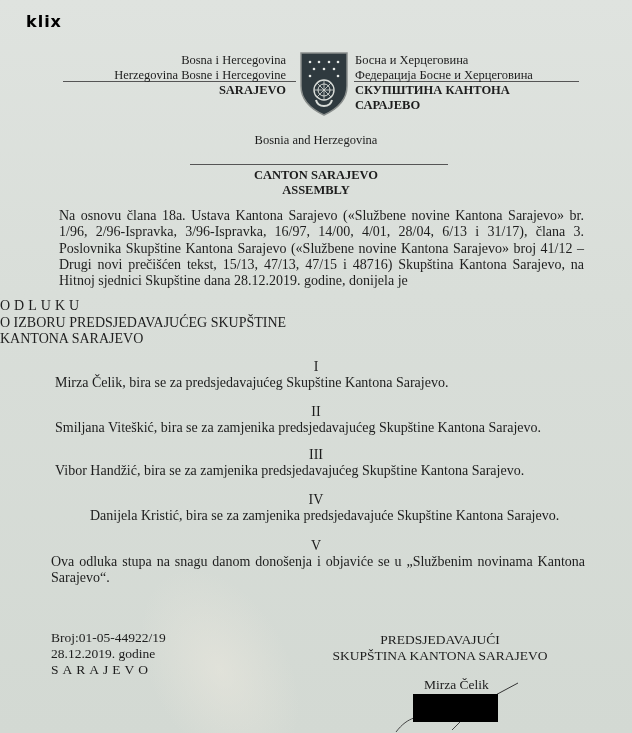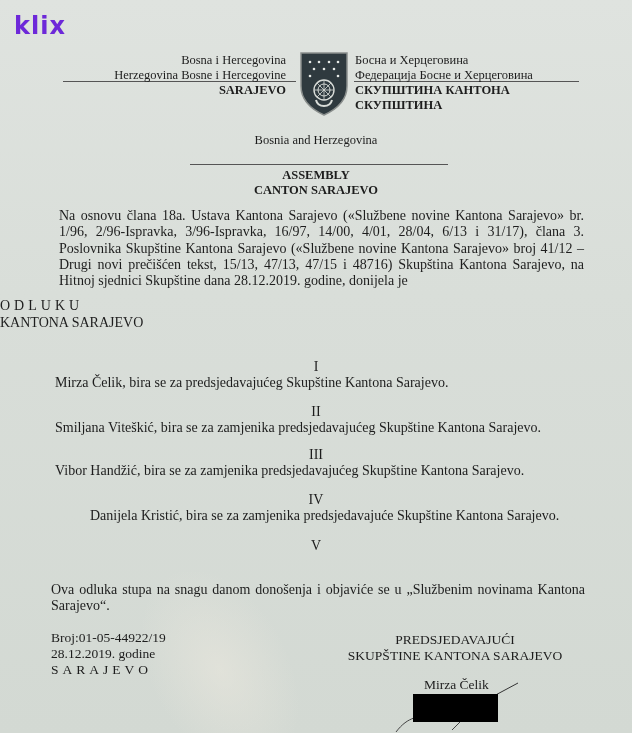--- a/index.html
+++ b/index.html
@@ -20,27 +20,27 @@
       left: 150px;
       top: 560px;
       width: 140px;
       height: 220px;
       background: radial-gradient(ellipse at center, rgba(235,232,222,0.55) 0%, rgba(235,232,222,0) 70%);
       transform: rotate(-28deg);
       pointer-events: none;
     }
     .watermark {
       position: absolute;
-      left: 14px;
+      left: 26px;
       top: 12px;
       font-family: "DejaVu Sans", sans-serif;
       font-weight: bold;
-      font-size: 24px;
+      font-size: 16px;
       letter-spacing: 1px;
-      color: #6d28d9;
+      color: #000000;
       text-shadow: 0 0 1px rgba(0,0,0,0.08);
     }
 
     
     .hdr-left {
       position: absolute;
       right: 346px;
       top: 53px;
       text-align: right;
       font-size: 12.5px;
@@ -141,21 +141,21 @@
     .footer-left {
       position: absolute;
       left: 51px;
       top: 630px;
       font-size: 13.5px;
       line-height: 16px;
     }
     .spaced { letter-spacing: 4px; }
     .footer-right {
       position: absolute;
-      left: 340px;
+      left: 325px;
       width: 230px;
       top: 632px;
       text-align: center;
       font-size: 13.5px;
       line-height: 16px;
     }
     .signer {
       position: absolute;
       left: 424px;
       top: 677px;
@@ -213,63 +213,64 @@
         <line x1="32" y1="31" x2="18" y2="45"></line>
     </g>
     <path d="M17 48 C19 56 31 56 33 48" fill="none" stroke="#d8dcd8" stroke-width="2"></path>
   </svg>
 </div>
 
 <div class="hdr-right">
   <div>Босна и Херцеговина</div>
   <div>Федерација Босне и Херцеговина</div>
   <div class="hdr-bold">СКУПШТИНА КАНТОНА</div>
-  <div class="hdr-bold">СКУПШТИНА</div>
+  <div class="hdr-bold">САРАЈЕВО</div>
 </div>
 
 <div class="sub-hdr">
   <div>Bosnia and Herzegovina</div>
 </div>
 <div class="sub-line"></div>
 <div class="sub-hdr2">
+  <div>CANTON SARAJEVO</div>
   <div>ASSEMBLY</div>
-  <div>CANTON SARAJEVO</div>
 </div>
 
 <div class="para">Na osnovu člana 18a. Ustava Kantona Sarajevo («Službene novine Kantona Sarajevo» br. 1/96, 2/96-Ispravka, 3/96-Ispravka, 16/97, 14/00, 4/01, 28/04, 6/13 i 31/17), člana 3. Poslovnika Skupštine Kantona Sarajevo («Službene novine Kantona Sarajevo» broj 41/12 –Drugi novi prečišćen tekst, 15/13, 47/13, 47/15 i 48716) Skupština Kantona Sarajevo, na Hitnoj sjednici Skupštine dana 28.12.2019. godine, donijela je</div>
 
 <div class="title-block">
   <div class="letter-spaced">ODLUKU</div>
+  <div>O IZBORU PREDSJEDAVAJUĆEG SKUPŠTINE</div>
   <div>KANTONA SARAJEVO</div>
 </div>
 
 <div class="section-num" style="top:359px;">I</div>
 <div class="section-text" style="top:375px;">Mirza Čelik, bira se za predsjedavajućeg Skupštine Kantona Sarajevo.</div>
 
 <div class="section-num" style="top:404px;">II</div>
 <div class="section-text" style="top:420px;">Smiljana Viteškić, bira se za zamjenika predsjedavajućeg  Skupštine Kantona Sarajevo.</div>
 
 <div class="section-num" style="top:447px;">III</div>
 <div class="section-text" style="top:463px;">Vibor Handžić, bira se za zamjenika predsjedavajućeg  Skupštine Kantona Sarajevo.</div>
 
 <div class="section-num" style="top:492px;">IV</div>
 <div class="section-text" style="top:508px;margin-left:35px;">Danijela Kristić, bira se za zamjenika predsjedavajuće  Skupštine Kantona Sarajevo.</div>
 
 <div class="section-num" style="top:538px;">V</div>
-<div class="section-text justify" style="top:554px; left:51px; width:534px;margin-top:28px;">Ova odluka stupa na snagu danom donošenja i objaviće se u „Službenim novinama Kantona Sarajevo“.</div>
+<div class="section-text justify" style="top:554px; left:51px; width:534px;">Ova odluka stupa na snagu danom donošenja i objaviće se u „Službenim novinama Kantona Sarajevo“.</div>
 
 <div class="footer-left">
   <div>Broj:01-05-44922/19</div>
   <div>28.12.2019. godine</div>
   <div class="spaced">SARAJEVO</div>
 </div>
 
 <div class="footer-right">
   <div>PREDSJEDAVAJUĆI</div>
-  <div>SKUPŠTINE KANTONA SARAJEVO</div>
+  <div>SKUPŠTINA KANTONA SARAJEVO</div>
 </div>
 <div class="signer">Mirza Čelik</div>
 
 <svg class="sig-stroke" style="left:390px; top:680px;" width="140" height="53" viewBox="0 0 140 53">
   <path d="M100 18 L128 3" stroke="#333" stroke-width="1" fill="none"></path>
   <path d="M6 52 C12 44 18 40 24 38" stroke="#444" stroke-width="1" fill="none"></path>
   <path d="M62 50 L70 42" stroke="#444" stroke-width="1" fill="none"></path>
 </svg>
 
 <div class="redaction"></div>

